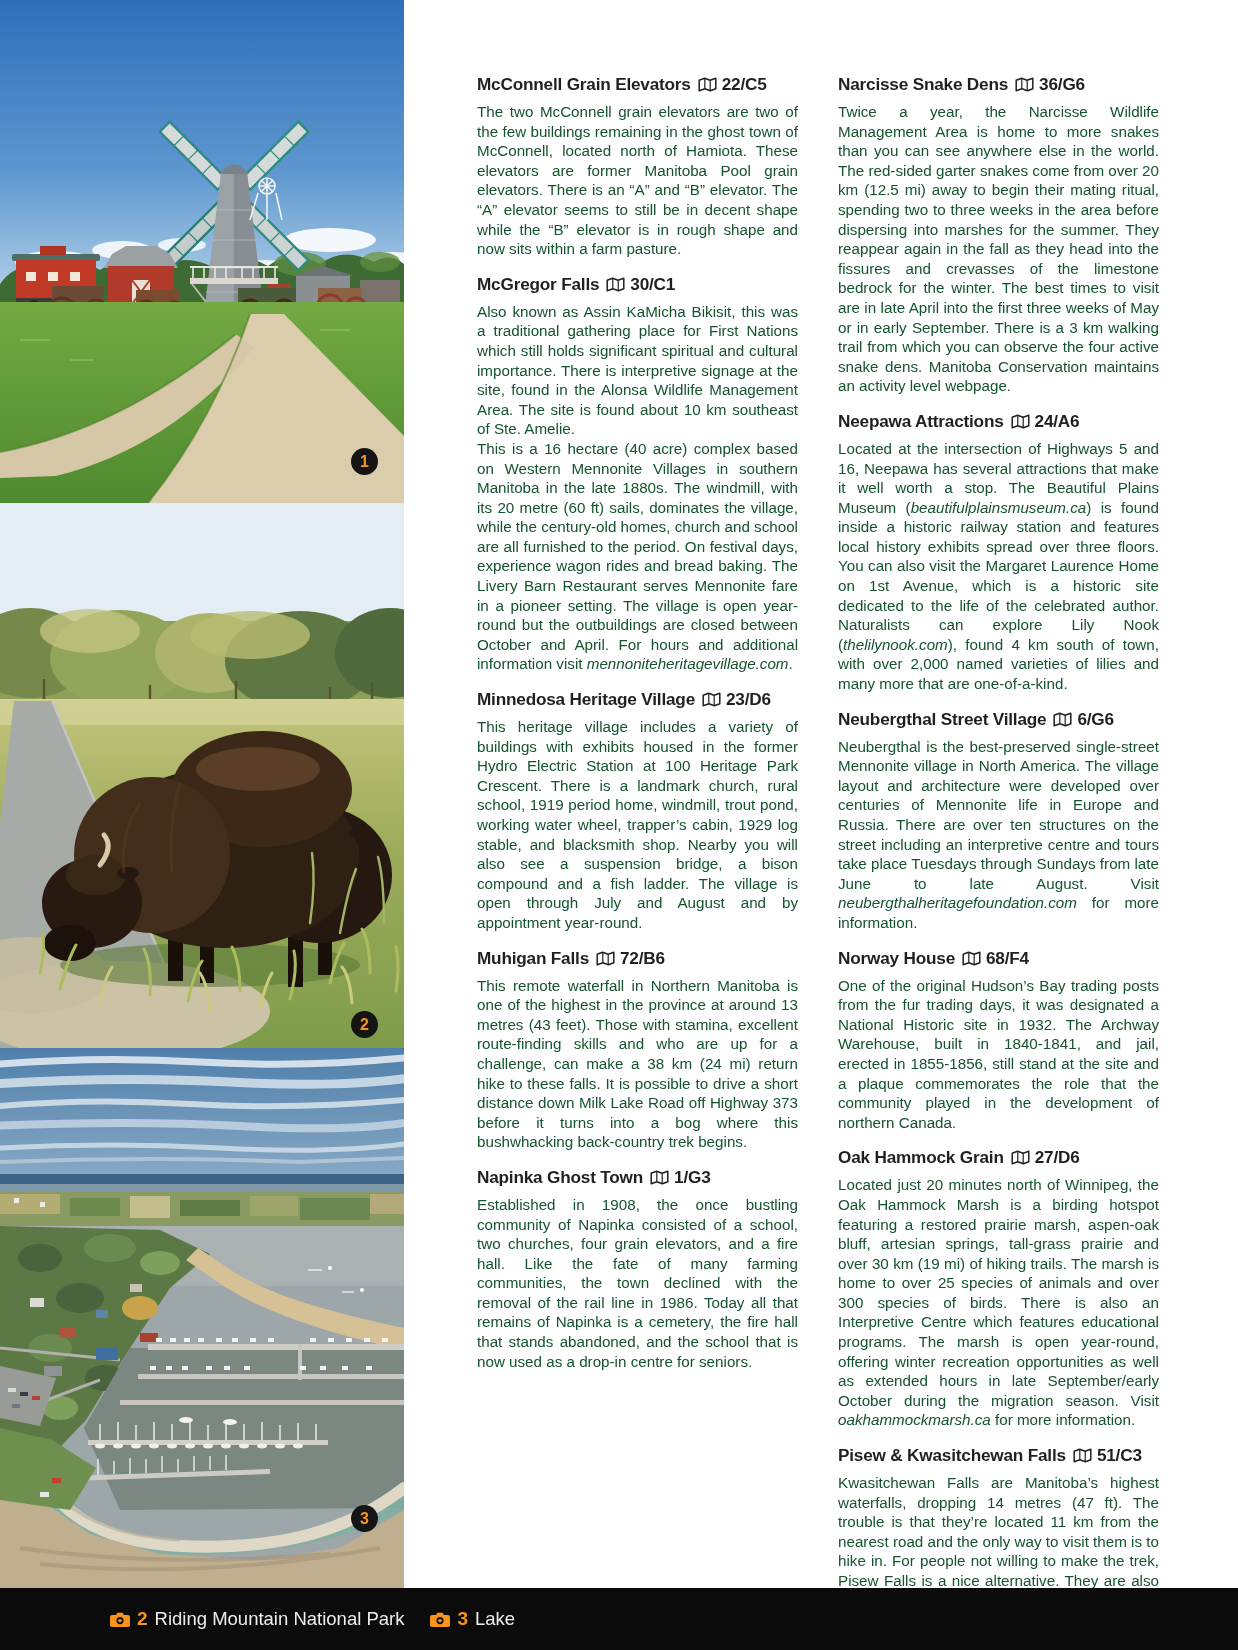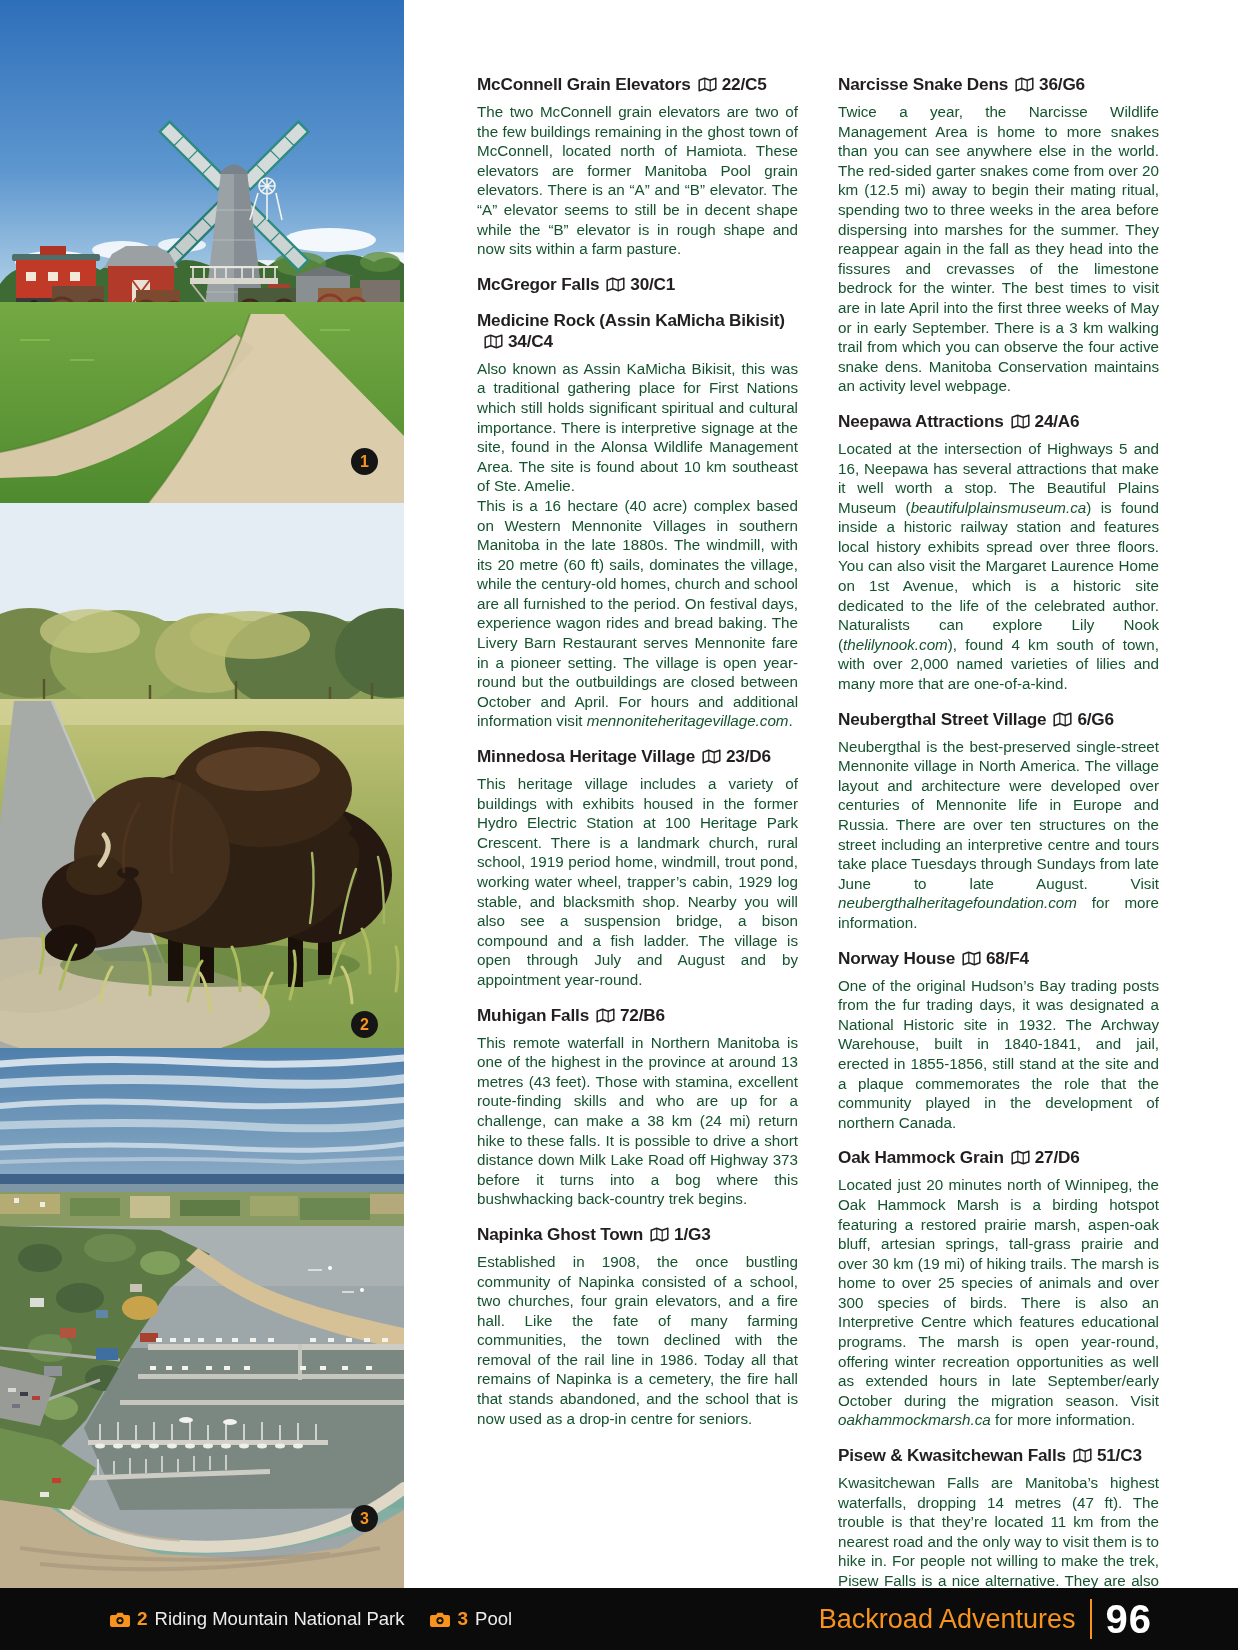--- a/index.html
+++ b/index.html
@@ -362,24 +362,20 @@
       </section>
 
       <section class="listing">
         <h3><span>McGregor Falls</span><span class="ref-group"><svg class="map-icon" width="19" height="15" viewBox="0 0 19 15">
               <path d="M1.2,3.2 L6.6,1.2 L12.1,3.2 L17.8,1.2 L17.8,11.8 L12.4,13.8 L6.9,11.8 L1.2,13.8 Z" fill="none" stroke="#231F20" stroke-width="1.5" stroke-linejoin="round"></path>
               <path d="M6.8,1.7 V11.6 M12.2,3.5 V13.4" stroke="#231F20" stroke-width="1.2"></path>
             </svg><span>30/C1</span></span></h3>
       </section>
 
       <section class="listing">
-        <h3><span>Medicine Rock (Assin KaMicha Bikisit)</span><span class="ref-group"><svg class="map-icon" width="19" height="15" viewBox="0 0 19 15">
-              <path d="M1.2,3.2 L6.6,1.2 L12.1,3.2 L17.8,1.2 L17.8,11.8 L12.4,13.8 L6.9,11.8 L1.2,13.8 Z" fill="none" stroke="#231F20" stroke-width="1.5" stroke-linejoin="round"></path>
-              <path d="M6.8,1.7 V11.6 M12.2,3.5 V13.4" stroke="#231F20" stroke-width="1.2"></path>
-            </svg><span>34/C4</span></span></h3>
         <p>Also known as Assin KaMicha Bikisit, this was a traditional gathering place for First Nations which still holds significant spiritual and cultural importance. There is interpretive signage at the site, found in the Alonsa Wildlife Management Area. The site is found about 10 km southeast of Ste. Amelie.</p>
       </section>
 
       <section class="listing">
         <p>This is a 16 hectare (40 acre) complex based on Western Mennonite Villages in southern Manitoba in the late 1880s. The windmill, with its 20 metre (60 ft) sails, dominates the village, while the century-old homes, church and school are all furnished to the period. On festival days, experience wagon rides and bread baking. The Livery Barn Restaurant serves Mennonite fare in a pioneer setting. The village is open year-round but the outbuildings are closed between October and April. For hours and additional information visit <i>mennoniteheritagevillage.com</i>.</p>
       </section>
 
       <section class="listing">
         <h3><span>Minnedosa Heritage Village</span><span class="ref-group"><svg class="map-icon" width="19" height="15" viewBox="0 0 19 15">
               <path d="M1.2,3.2 L6.6,1.2 L12.1,3.2 L17.8,1.2 L17.8,11.8 L12.4,13.8 L6.9,11.8 L1.2,13.8 Z" fill="none" stroke="#231F20" stroke-width="1.5" stroke-linejoin="round"></path>
@@ -467,23 +463,18 @@
         <span class="num">2</span>
         <span class="label">Riding Mountain National Park</span>
       </span>
       <span class="credit">
         <svg width="20" height="15" viewBox="0 0 20 15">
             <path fill="#F7941E" d="M2,3 h4 l1.5,-2.2 h5 L14,3 h4 a2,2 0 0 1 2,2 v8 a2,2 0 0 1 -2,2 H2 a2,2 0 0 1 -2,-2 V5 a2,2 0 0 1 2,-2 z"></path>
             <circle cx="10" cy="8.6" r="3.6" fill="#151515"></circle>
             <circle cx="10" cy="8.6" r="1.7" fill="#F7941E"></circle>
           </svg>
         <span class="num">3</span>
-        <span class="label">Pool</span>
+        <span class="label">Lake</span>
       </span>
     </div>
-    <div class="brand">
-      <span class="brand-name">Backroad Adventures</span>
-      <span class="sep"></span>
-      <span class="page-num">96</span>
-    </div>
   </div>
 
 </div>
 
 </body></html>

